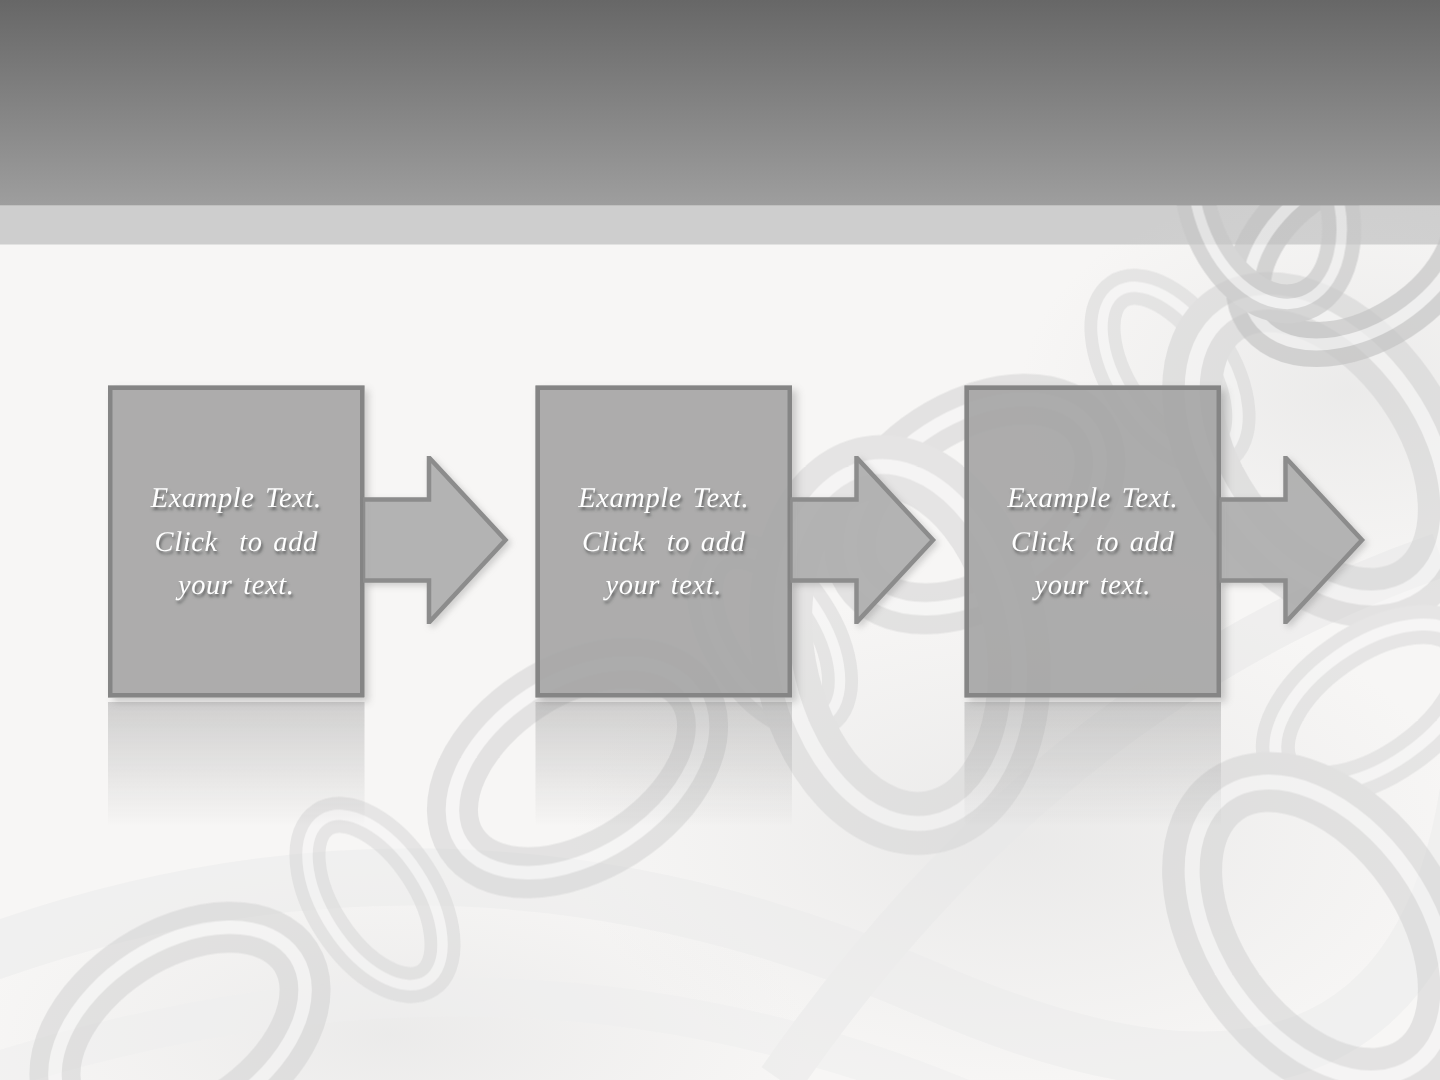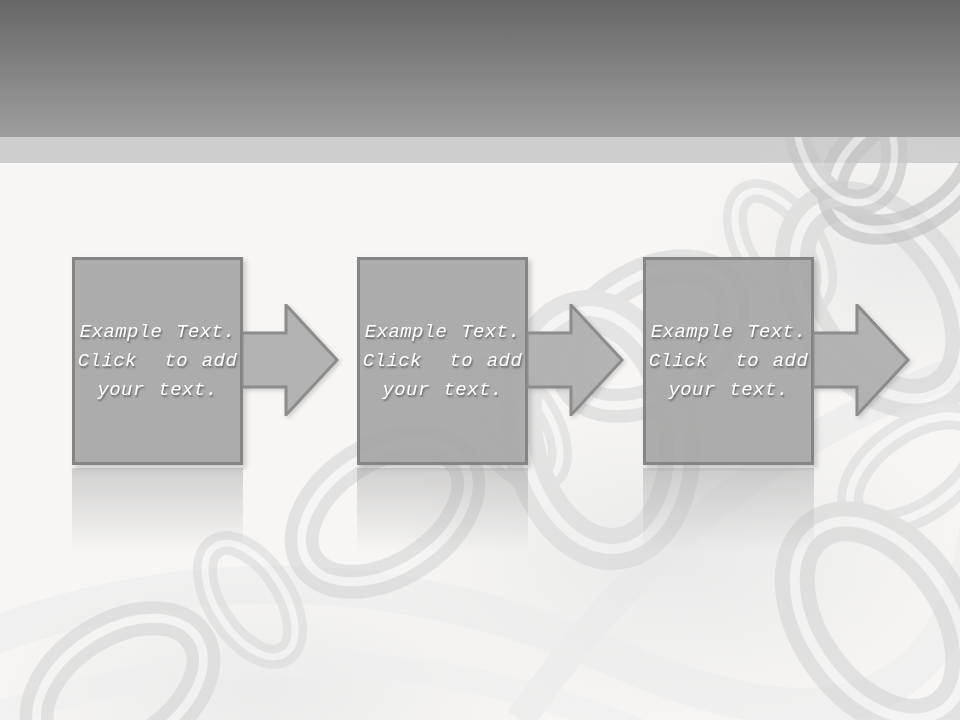--- a/index.html
+++ b/index.html
@@ -64,21 +64,21 @@
     cursor: pointer;
   }
   .step-box .line {
     color: #ffffff;
     font-style: italic;
     font-size: 19px;
     line-height: 29px;
     letter-spacing: 0.4px;
     word-spacing: 2px;
     text-shadow: 1px 2px 2px rgba(85,85,85,0.85);
-    font-family: Liberation Mono, monospace;
+    font-family: Liberation Serif, serif;
   }
   .step-1 { left: 72px; }
   .step-2 { left: 357px; }
   .step-3 { left: 643px; }
   
   .arrow {
     position: absolute;
     top: 304px;
     z-index: 3;
     filter: drop-shadow(2px 2px 2px rgba(110,110,110,0.30));

